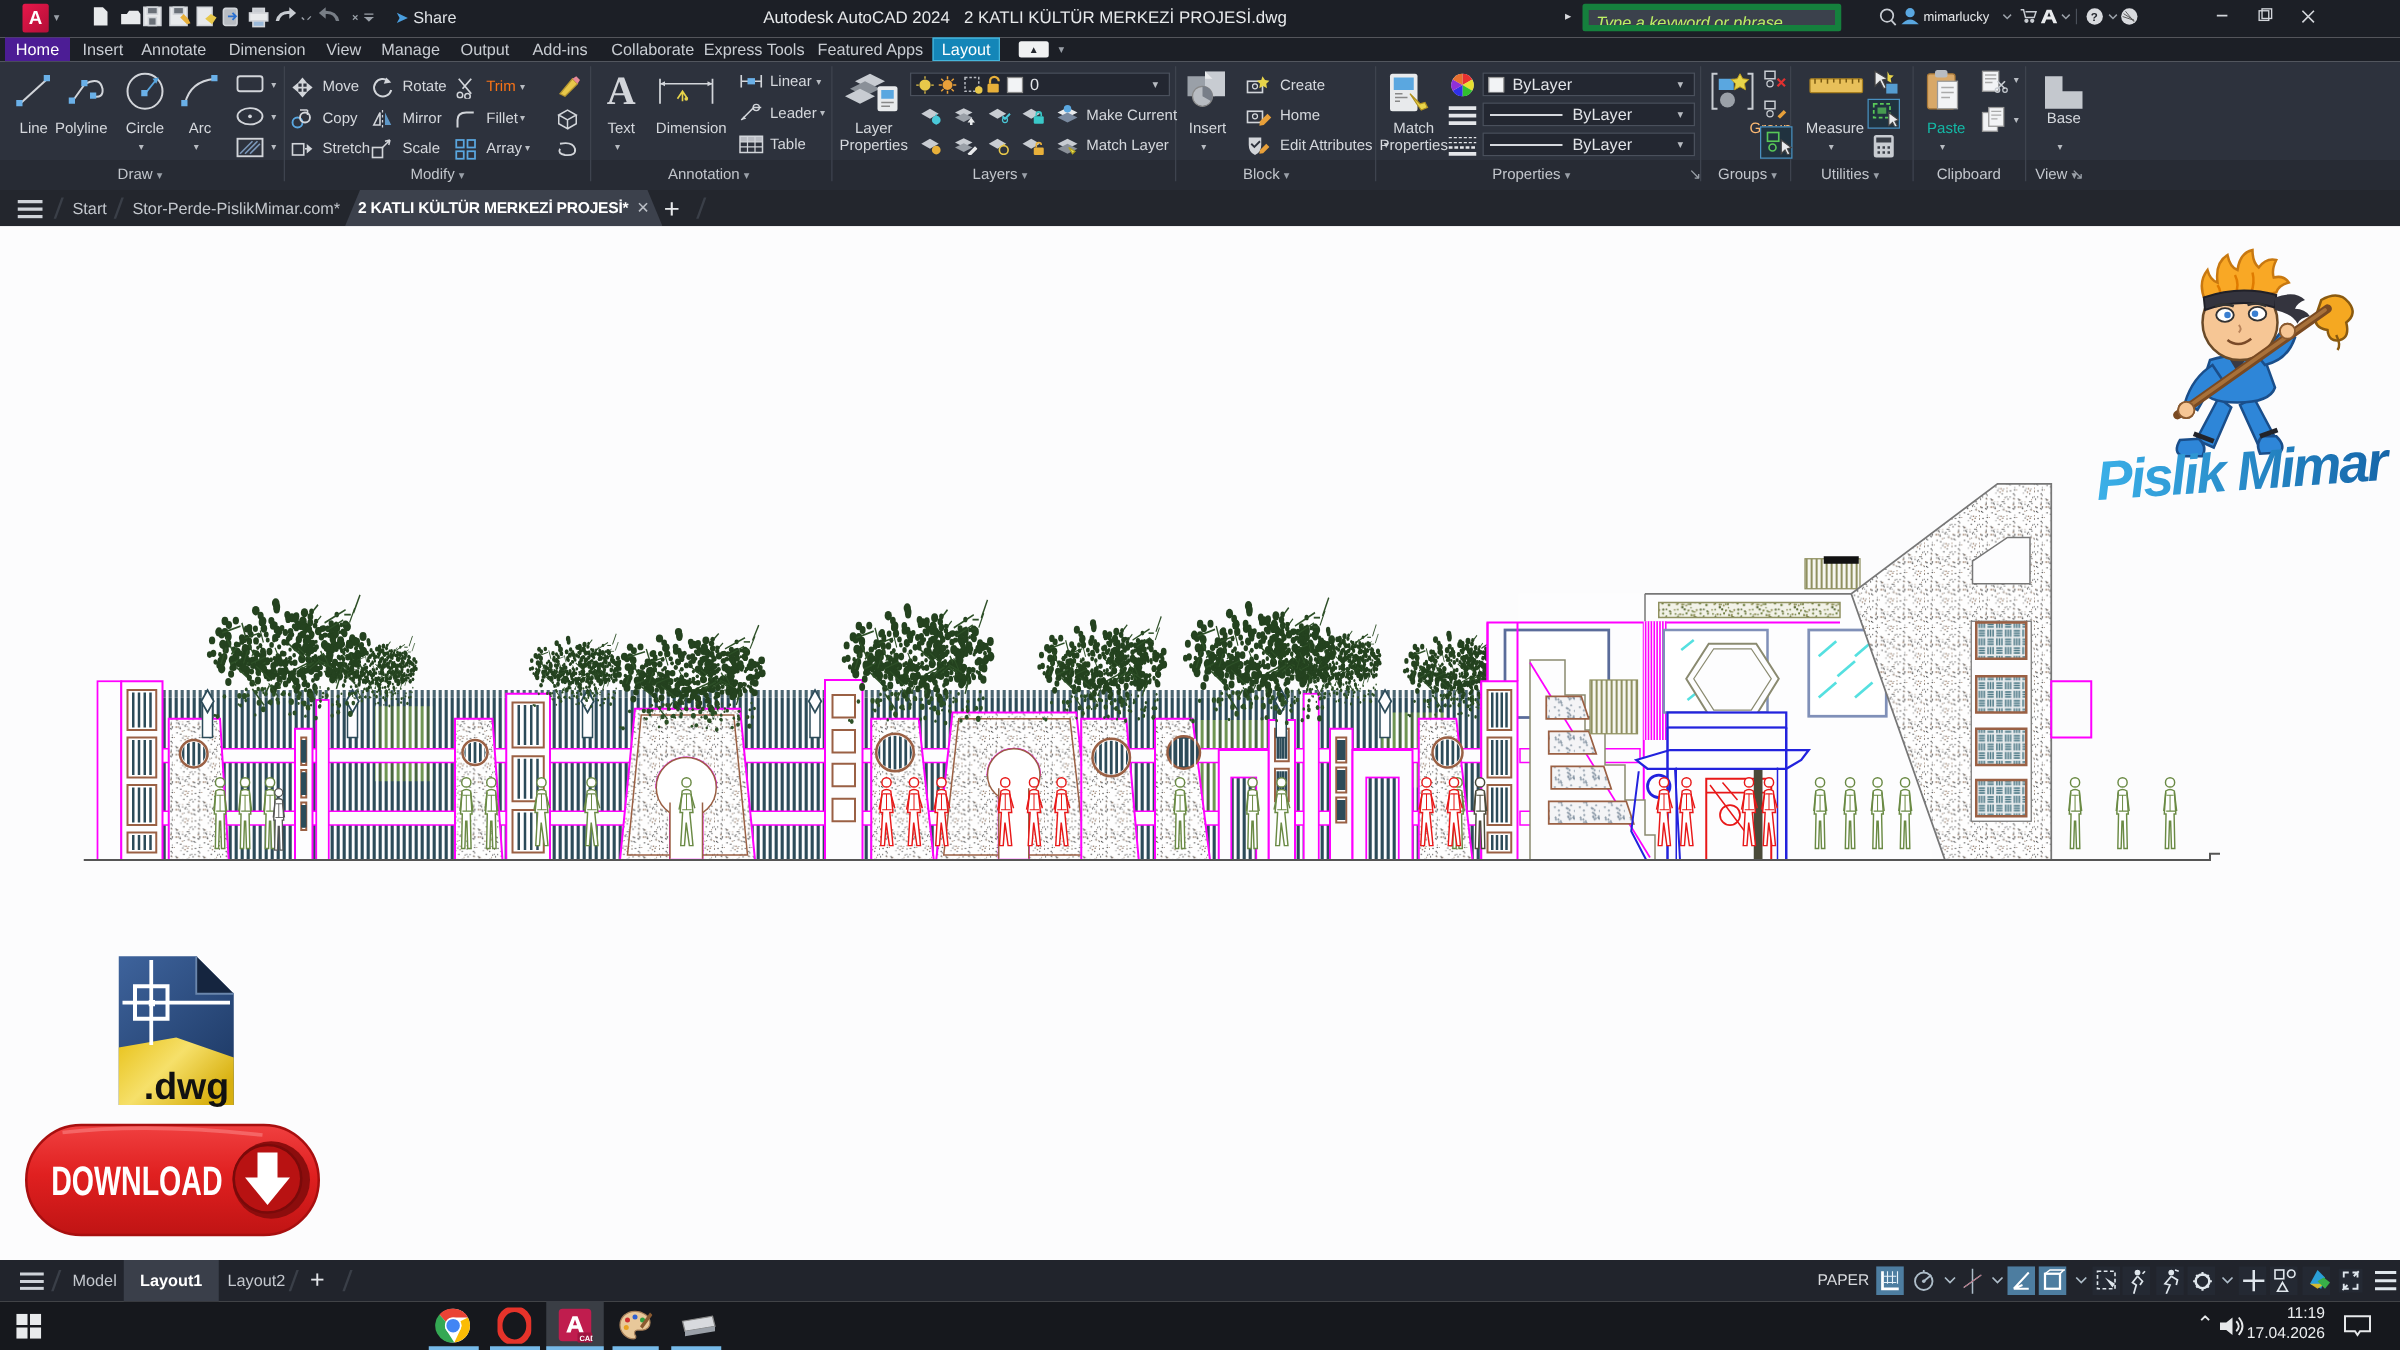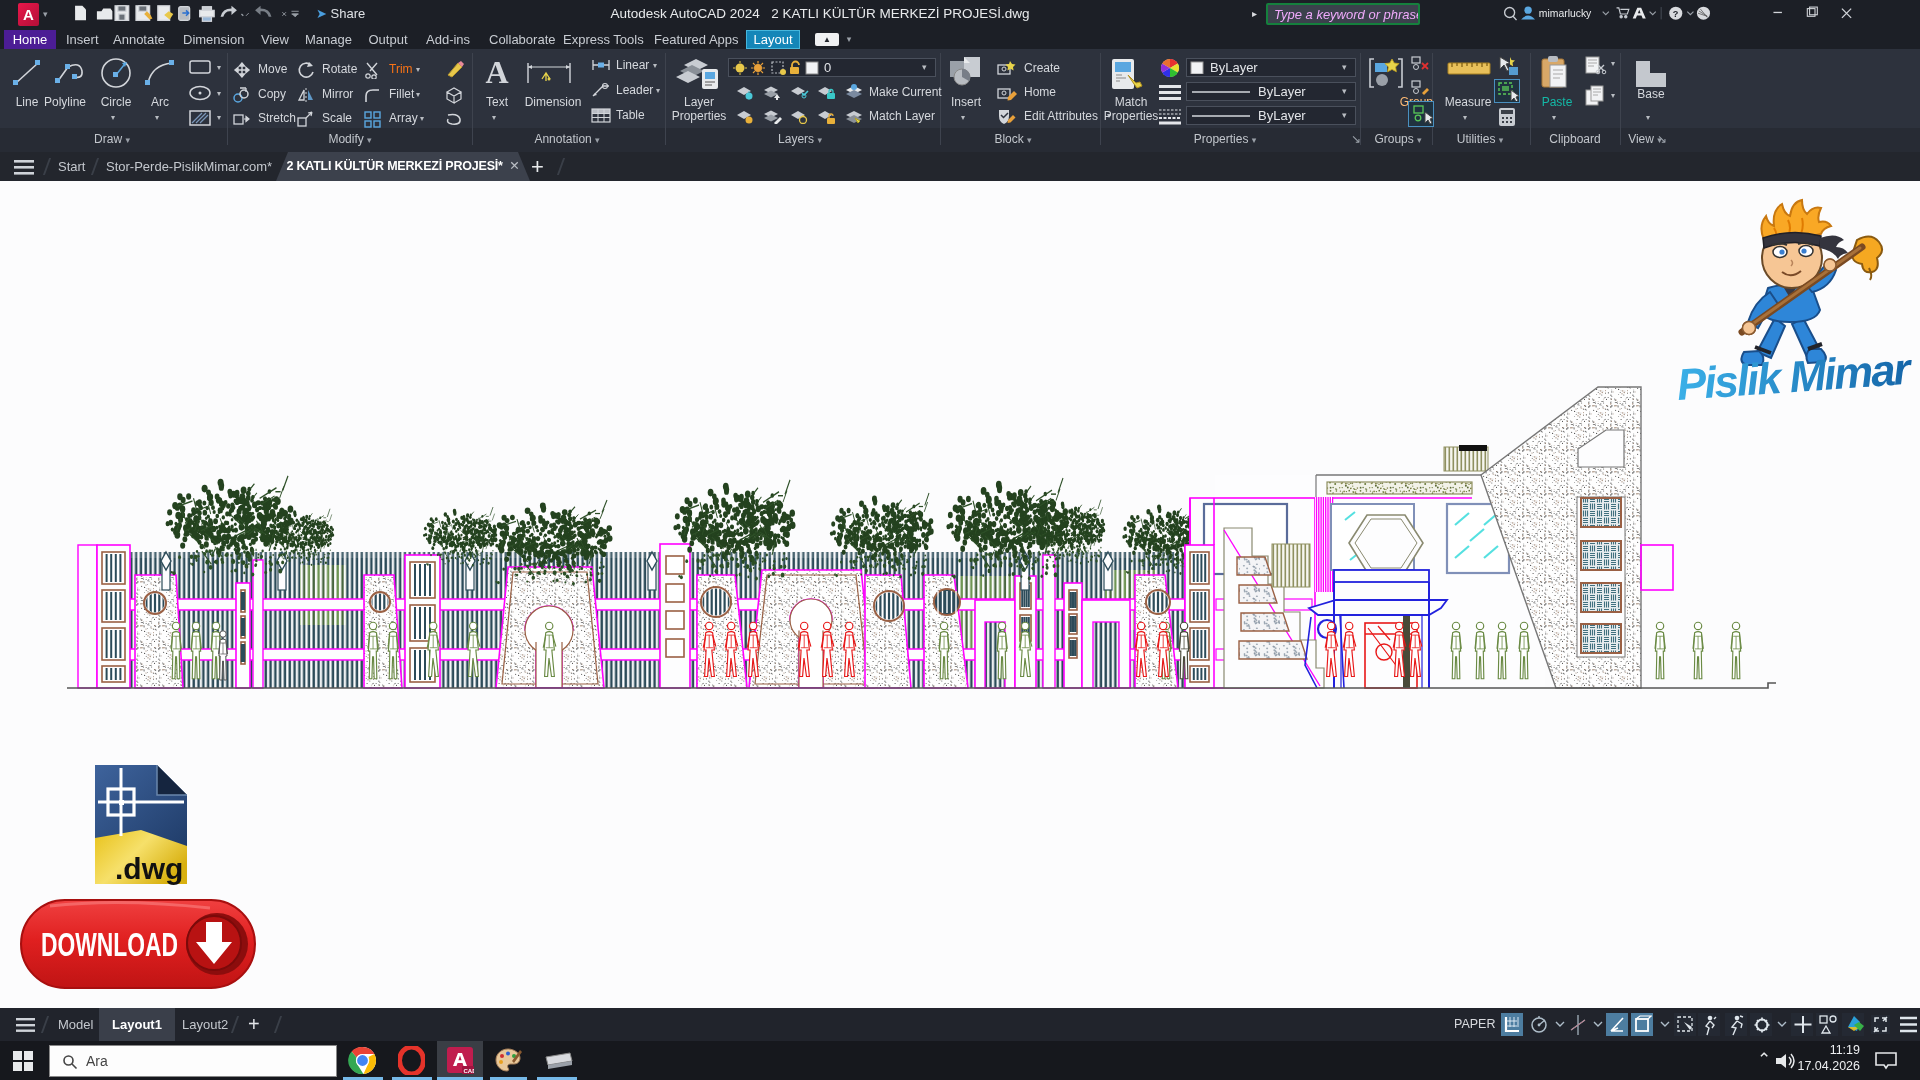--- a/index.html
+++ b/index.html
@@ -4,21 +4,21 @@
 <style>
 *{margin:0;padding:0;box-sizing:border-box;}
 html,body{width:1920px;height:1080px;overflow:hidden;background:#fcfcfd;font-family:"Liberation Sans",sans-serif;}
 #app{position:relative;width:1920px;height:1080px;}
 .abs{position:absolute;}
 
 #titlebar{position:absolute;left:0;top:0;width:1920px;height:30px;background:#1c1f26;}
 #acadlogo{position:absolute;left:18px;top:3px;width:21px;height:23px;background:linear-gradient(135deg,#e8174a,#b30f38);border-radius:2px;color:#fff;font-weight:bold;font-size:15px;text-align:center;line-height:23px;}
 .qat{position:absolute;top:4px;height:20px;}
 #titletext{position:absolute;left:560px;top:0;width:520px;height:28px;line-height:28px;text-align:center;color:#e8eaec;font-size:13.5px;white-space:nowrap;}
-#searchbox{position:absolute;left:1266px;top:3px;width:154px;height:22px;overflow:hidden;white-space:nowrap;background:#3b414c;border:2px solid #15803d;border-radius:2px;color:#f0abfc;font-style:italic;font-size:13px;line-height:20px;padding-left:6px;}
+#searchbox{position:absolute;left:1266px;top:3px;width:207px;height:22px;overflow:hidden;white-space:nowrap;background:#3b414c;border:5px solid #15803d;border-radius:2px;color:#bef264;font-style:italic;font-size:13px;line-height:20px;padding-left:6px;}
 .tbtxt{position:absolute;top:0;height:28px;line-height:28px;color:#dfe2e6;font-size:13px;}
 
 #tabsrow{position:absolute;left:0;top:30px;width:1920px;height:19px;background:#1c1f26;}
 .rtab{position:absolute;top:0;height:19px;line-height:19px;color:#c8ccd2;font-size:13px;text-align:center;white-space:nowrap;}
 #tab-home{left:4px;width:52px;background:#4c1d95;color:#fff;}
 #tab-layout{left:746px;width:54px;background:#1486b8;border:1px solid #45b6dc;color:#fff;line-height:17px;}
 
 #ribbon{position:absolute;left:0;top:49px;width:1920px;height:103px;background:#2d323d;border-bottom:2px solid #171a20;}
 .sep{position:absolute;top:4px;height:92px;width:1px;background:#3e434e;}
 .plabel{position:absolute;top:81px;height:18px;line-height:18px;color:#c2c6cc;font-size:12px;text-align:center;white-space:nowrap;}
@@ -1574,24 +1574,20 @@
         </g>
       </svg>
   </div>
   <div id="taskbar">
     <svg class="abs" style="left:13px;top:10px;" width="20" height="20" viewBox="0 0 20 20">
         <rect x="0" y="0" width="9" height="9" fill="#e8eaec"></rect>
         <rect x="11" y="0" width="9" height="9" fill="#e8eaec"></rect>
         <rect x="0" y="11" width="9" height="9" fill="#e8eaec"></rect>
         <rect x="11" y="11" width="9" height="9" fill="#e8eaec"></rect>
       </svg>
-    <div id="tsearch"><svg style="position:absolute;left:12px;top:8px;" width="16" height="16" viewBox="0 0 16 16">
-          <circle cx="6.5" cy="6.5" r="4.5" fill="none" stroke="#444" stroke-width="1.6"></circle>
-          <line x1="10" y1="10" x2="14.5" y2="14.5" stroke="#444" stroke-width="1.6"></line>
-        </svg><span style="margin-left:36px;">Ara</span></div>
     <svg class="abs" style="left:348px;top:5px;" width="29" height="29" viewBox="0 0 29 29">
 <circle cx="14.5" cy="14.5" r="13.5" fill="#fff"></circle>
 <path d="M14.5,1 A13.5,13.5 0 0 1 26.4,8 L14.5,8 A6.5,6.5 0 0 0 8.7,11.5 L3.5,5.5 A13.5,13.5 0 0 1 14.5,1 Z" fill="#ea4335"></path>
 <path d="M26.4,8 A13.5,13.5 0 0 1 15.5,27.9 L20.3,17.5 A6.5,6.5 0 0 0 20.3,11 L26.4,8 Z" fill="#fbbc05"></path>
 <path d="M3.5,5.6 L8.7,11.6 A6.5,6.5 0 0 0 9.3,18.3 L15.4,27.9 A13.5,13.5 0 0 1 3.5,5.6 Z" fill="#34a853"></path>
 <circle cx="14.5" cy="14.5" r="6" fill="#4285f4" stroke="#fff" stroke-width="1.2"></circle>
       </svg>
       <svg class="abs" style="left:398px;top:5px;" width="27" height="29" viewBox="0 0 27 29">
 <ellipse cx="13.5" cy="14.5" rx="12" ry="13.5" fill="none" stroke="#e5332a" stroke-width="5"></ellipse>
       </svg>

